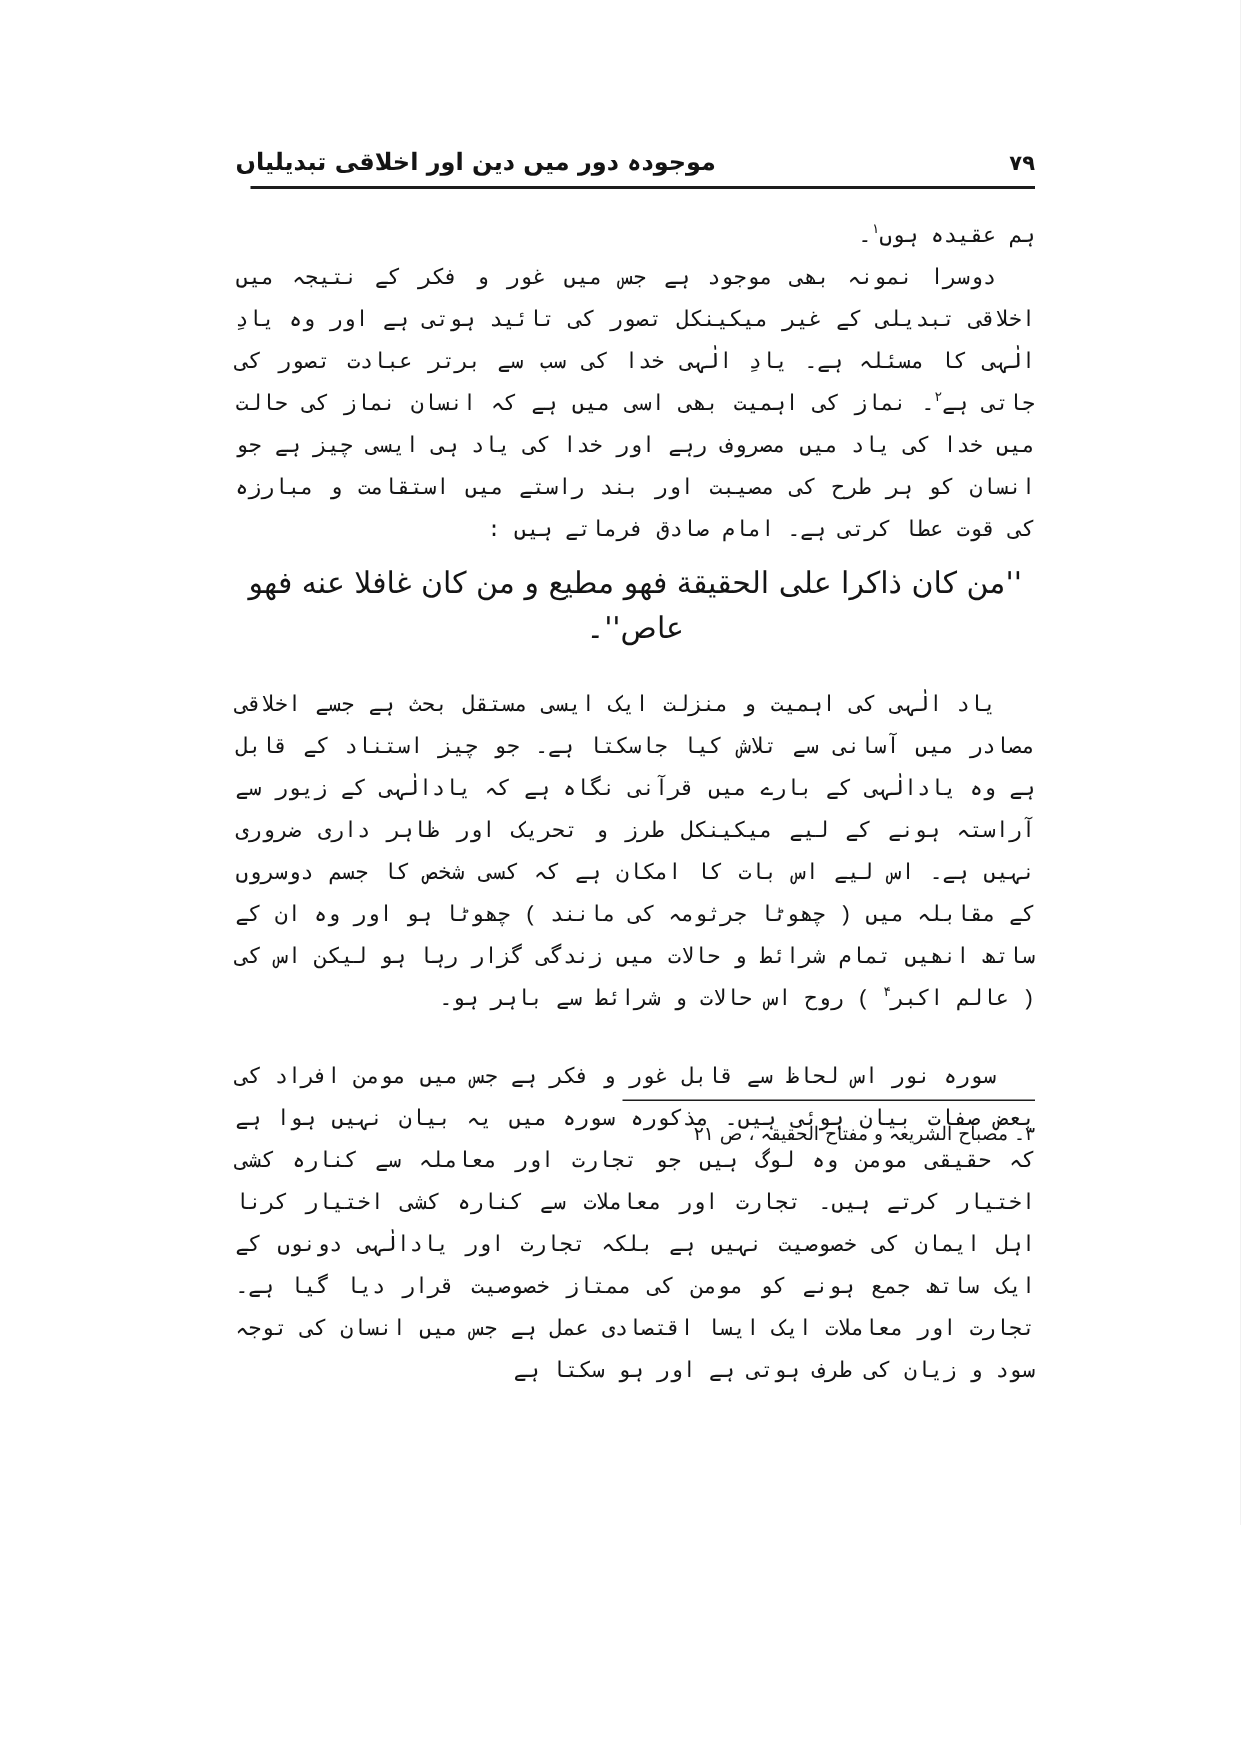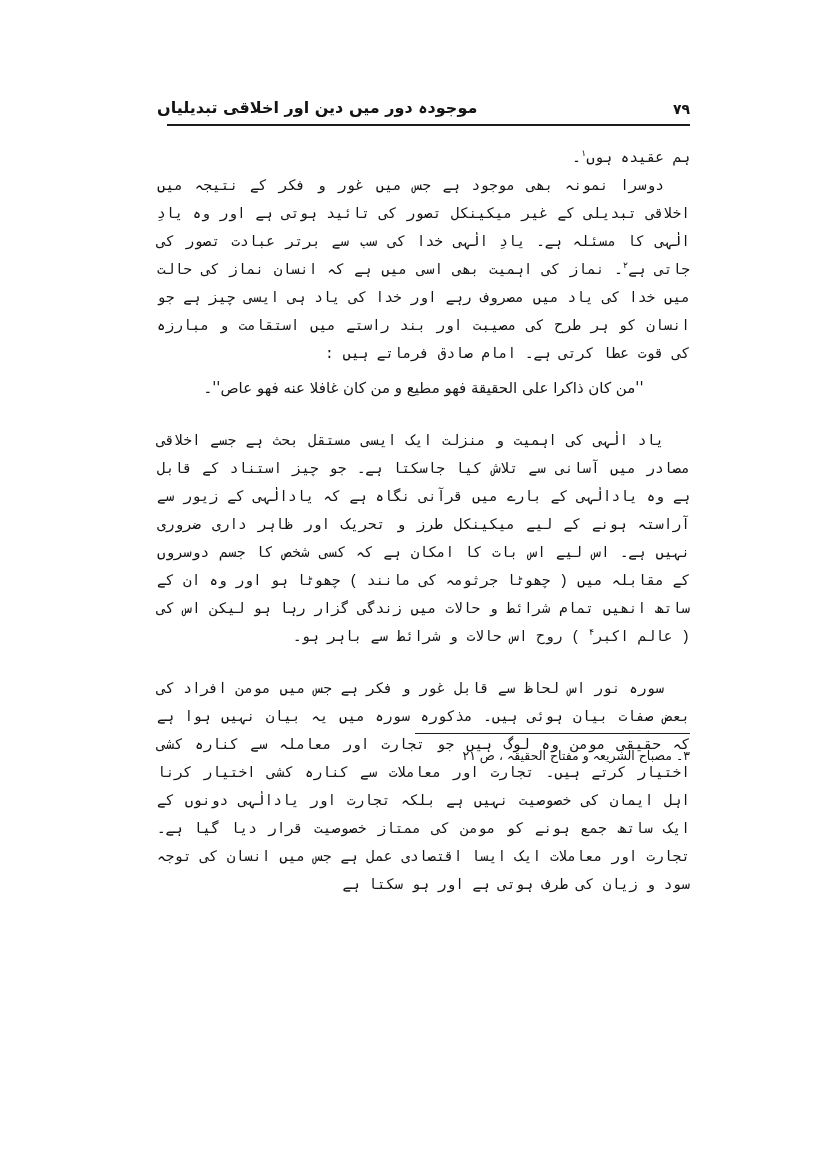--- a/index.html
+++ b/index.html
@@ -48,21 +48,21 @@
   .para.indent{text-indent:26px;}
   .para.spaced{margin-top:24px;}
   sup.fn-marker{
     font-size:9px;
     line-height:0;
     vertical-align:super;
   }
   .quote{
     margin:5px 0;
     text-align:center;
-    font-size:15px;
+    font-size:20px;
     line-height:30px;
   }
   .translation{
     margin:0 42px 0 62px;
     text-align:justify;
     font-size:14.5px;
     line-height:29px;
   }
   .footnotes{
     position:absolute;

